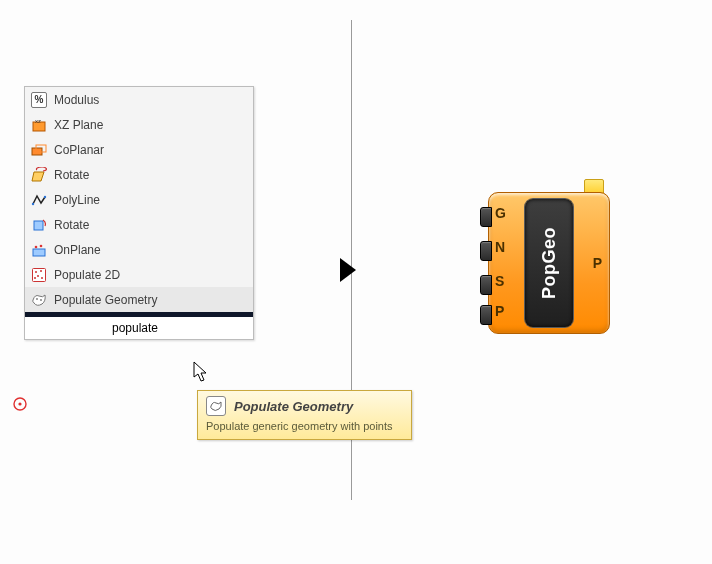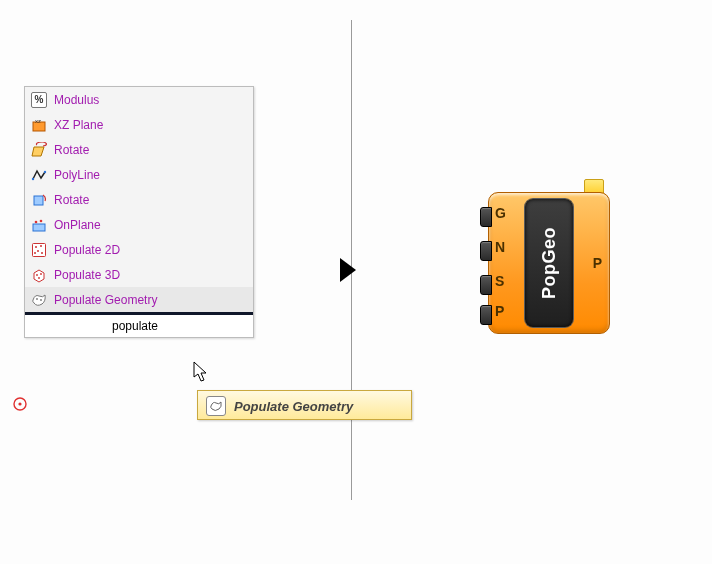--- a/index.html
+++ b/index.html
@@ -3,23 +3,23 @@
 <meta charset="utf-8">
 <style>
 html,body{margin:0;padding:0;width:712px;height:564px;background:#fdfdfd;font-family:"Segoe UI",Tahoma,sans-serif;font-size:12px;color:#3a3a3a;overflow:hidden}
 .canvas{position:relative;width:712px;height:564px}
 .vline{position:absolute;left:351px;top:20px;width:0;height:480px;border-left:1px solid #9a9a9a}
 .arrow{position:absolute;left:340px;top:258px;width:0;height:0;border-top:12px solid transparent;border-bottom:12px solid transparent;border-left:16px solid #000}
 
 .popup{position:absolute;left:24px;top:86px;width:228px;background:#f4f4f4;border:1px solid #bcbcbc;box-shadow:1px 1px 2px rgba(0,0,0,0.15)}
 .popup .row{display:flex;align-items:center;height:25px;padding:0 6px;gap:7px}
 .popup .row.sel{background:#e8e8e8}
-.popup .row .lbl{color:#a21caf}
+.popup .row .lbl{color:#404040}
 .popup .icon-slot{width:16px;height:16px;display:flex;align-items:center;justify-content:center;flex:0 0 16px}
-.search-row{display:flex;align-items:center;height:22px;background:#fff;border-top:3px solid #0f172a}
+.search-row{display:flex;align-items:center;height:22px;background:#fff;border-top:5px solid #0f172a}
 .search-row .icon-slot{width:24px;display:flex;justify-content:center}
 .search-row input{flex:1;border:none;outline:none;height:20px;font-family:inherit;font-size:12px;padding:0;text-align:center;margin-right:24px;background:#fff}
 
 .cursor{position:absolute;left:193px;top:361px;pointer-events:none}
 
 .tooltip{position:absolute;left:197px;top:390px;width:213px;border:1px solid #c9a83e;background:linear-gradient(#fff9e0,#ffea9a);box-shadow:1px 1px 2px rgba(0,0,0,0.2)}
 .tooltip .tt-head{display:flex;align-items:center;gap:8px;padding:5px 8px 3px 8px}
 .tooltip .tt-title{font-style:italic;font-weight:600;color:#444;font-size:13px}
 .tooltip .tt-body{padding:1px 8px 7px 8px;font-size:11px;color:#5a5a3a}
 .tooltip .tt-icon{width:18px;height:18px;border:1px solid #888;border-radius:3px;background:#fff;display:flex;align-items:center;justify-content:center}
@@ -80,20 +80,29 @@
             <svg width="16" height="16">
               <rect x="2" y="5" width="12" height="9" fill="#ff9a2e" stroke="#b55600"></rect>
               <text x="4" y="6" font-size="6" fill="#333">xz</text>
             </svg>
           </div>
           <span class="lbl">XZ Plane</span>
         </div>
         <div class="row">
           <div class="icon-slot">
             <svg width="16" height="16">
+              <rect x="1" y="6" width="10" height="7" fill="#ff8a2e" stroke="#a04f00"></rect>
+              <rect x="5" y="3" width="10" height="7" fill="none" stroke="#ff8a2e"></rect>
+            </svg>
+          </div>
+          <span class="lbl">CoPlanar</span>
+        </div>
+        <div class="row">
+          <div class="icon-slot">
+            <svg width="16" height="16">
               <path d="M3 5 L13 5 L10 14 L1 14 Z" fill="#ffcf63" stroke="#b07400"></path>
               <path d="M6 3 A5 2 0 1 1 12 4" fill="none" stroke="#c33" stroke-width="1.2"></path>
             </svg>
           </div>
           <span class="lbl">Rotate</span>
         </div>
         <div class="row">
           <div class="icon-slot">
             <svg width="16" height="16">
               <path d="M2 12 L6 4 L10 11 L14 5" fill="none" stroke="#222" stroke-width="1.5"></path>
@@ -128,31 +137,20 @@
               <rect x="1.5" y="1.5" width="13" height="13" fill="#fff" stroke="#c33" rx="1"></rect>
               <circle cx="5" cy="5" r="1" fill="#c33"></circle>
               <circle cx="10" cy="4" r="1" fill="#c33"></circle>
               <circle cx="7" cy="9" r="1" fill="#c33"></circle>
               <circle cx="11" cy="11" r="1" fill="#c33"></circle>
               <circle cx="4" cy="11" r="1" fill="#c33"></circle>
             </svg>
           </div>
           <span class="lbl">Populate 2D</span>
         </div>
-        <div class="row">
-          <div class="icon-slot">
-            <svg width="16" height="16">
-              <path d="M3 6 L8 3 L13 6 L13 12 L8 15 L3 12 Z" fill="#fff" stroke="#c33"></path>
-              <circle cx="6" cy="8" r="0.9" fill="#c33"></circle>
-              <circle cx="10" cy="7" r="0.9" fill="#c33"></circle>
-              <circle cx="8" cy="11" r="0.9" fill="#c33"></circle>
-            </svg>
-          </div>
-          <span class="lbl">Populate 3D</span>
-        </div>
         <div class="row sel">
           <div class="icon-slot">
             <svg width="16" height="16">
               <path d="M2 8 Q4 2 8 4 Q12 6 14 3 Q15 9 11 12 Q6 15 3 11 Q1 9 2 8 Z" fill="#fff" stroke="#777"></path>
               <circle cx="6" cy="7" r="0.9" fill="#777"></circle>
               <circle cx="10" cy="8" r="0.9" fill="#777"></circle>
             </svg>
           </div>
           <span class="lbl">Populate Geometry</span>
         </div>
@@ -169,14 +167,15 @@
 
   <div class="tooltip">
     <div class="tt-head">
       <div class="tt-icon">
         <svg width="14" height="14">
             <path d="M2 7 Q4 2 7 4 Q10 6 12 3 Q13 8 10 10 Q6 13 3 10 Q1 8 2 7 Z" fill="#fff" stroke="#666" stroke-width="1"></path>
           </svg>
       </div>
       <span class="tt-title">Populate Geometry</span>
     </div>
+    <div class="tt-body">Populate generic geometry with points</div>
   </div>
 </div>
 
 </body></html>

